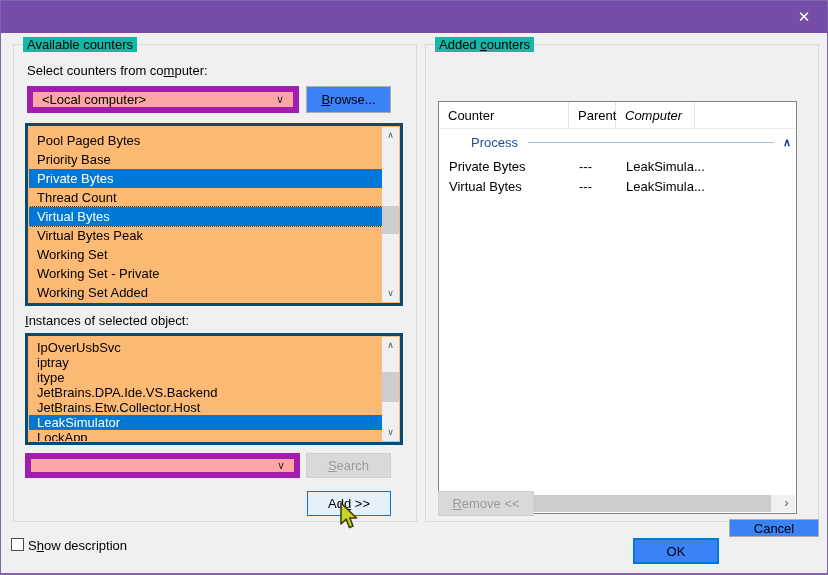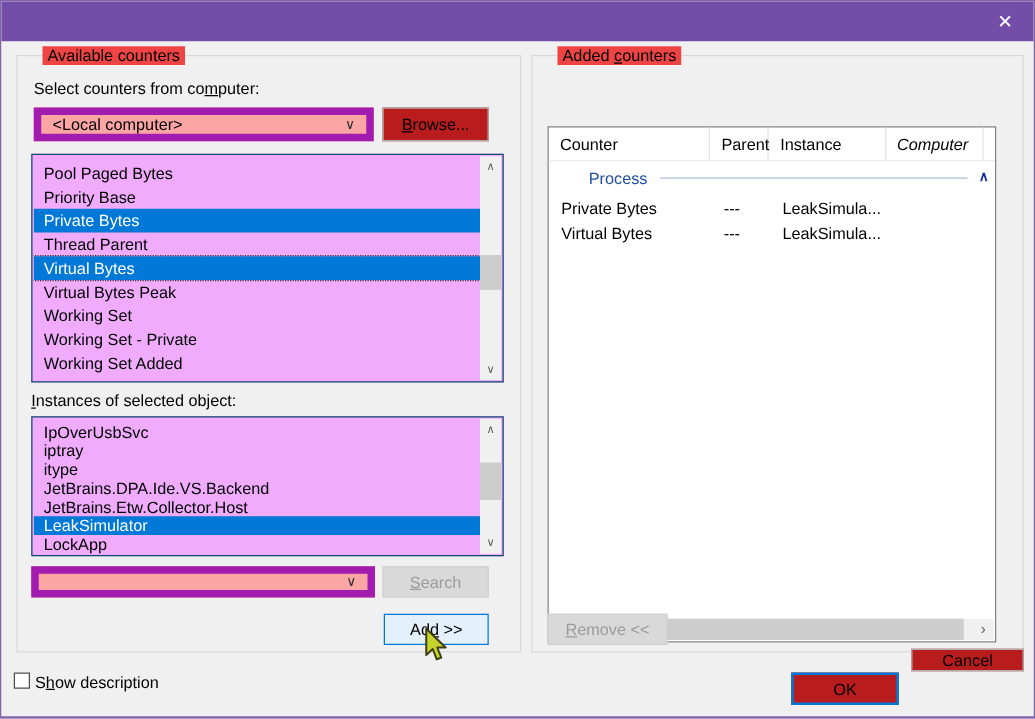--- a/index.html
+++ b/index.html
@@ -9,37 +9,37 @@
     background:#f0f0f0;
     border:1px solid #8264ab; border-bottom-width:2px;
     font-family:"Liberation Sans", sans-serif;
     font-size:13px; color:#000; overflow:hidden;
   }
   .titlebar { position:absolute; top:0; left:0; right:0; height:32px; background:#744da9; }
   .close-btn { position:absolute; top:0; right:0; width:46px; height:32px;
     display:flex; align-items:center; justify-content:center; color:#ffffff; font-size:15px; }
 
   .groupbox { position:absolute; border:1px solid #d9d9d9; }
-  .glabel { position:absolute; top:-8px; left:20px; background:#ef4444; padding:0 4px; white-space:nowrap;text-align:right; }
+  .glabel { position:absolute; top:-8px; left:9px; background:#14b8a6; padding:0 4px; white-space:nowrap;text-align:right; }
   .accel { text-decoration:underline; }
 
   .lbl { position:absolute; white-space:nowrap; }
 
   .combo { position:absolute; background:#fca5a5; border:6px solid #a21caf;
     display:flex; align-items:center; padding:0 9px; }
   .combo .chev { position:absolute; right:9px; top:50%; transform:translateY(-54%);
     color:#303030; font-size:11px; }
 
-  .btn { position:absolute; background:#b91c1c; border:1px solid #adadad;
+  .btn { position:absolute; background:#3b82f6; border:1px solid #adadad;
     display:flex; align-items:center; justify-content:center; white-space:nowrap; }
   .btn.disabled { background:#d9d9d9; border-color:#cfcfcf; color:#9b9b9b; }
   .btn.hovered-default { background:#e4f1fb; border-color:#0078d7; }
   .btn.default { border:2px solid #0078d7; }
 
-  .listbox { position:absolute; background:#f0abfc; border:1px solid #0c4a6e; overflow:hidden; }
+  .listbox { position:absolute; background:#fdba74; border:3px solid #0c4a6e; overflow:hidden; }
   .items { position:absolute; left:1px; top:1px; right:18px; bottom:1px; overflow:hidden; }
   .items.pad { padding-top:4px; }
   .item { white-space:nowrap; padding-left:8px; }
   .counters .item { height:19px; line-height:19px; }
   .instances .item { height:15px; line-height:15px; }
   .item.selected { background:#0078d7; color:#ffffff; }
   .item.focused { outline:1px dotted #3a3a3a; outline-offset:0px; }
 
   .vscroll { position:absolute; top:1px; right:1px; bottom:1px; width:17px; background:#f0f0f0; }
   .vscroll .arr { height:17px; line-height:16px; text-align:center; color:#5a5a5a; font-size:9px; }
@@ -96,21 +96,21 @@
 
   <div class="btn" style="left:305px; top:85px; width:85px; height:27px;">
     <span><span></span><span class="accel">B</span><span>rowse...</span></span>
   </div>
 
   <div class="listbox counters" style="left:24px; top:122px; width:378px; height:183px;">
     <div class="items pad" id="counters-items">
         <div class="item">Pool Paged Bytes</div>
         <div class="item">Priority Base</div>
         <div class="item selected">Private Bytes</div>
-        <div class="item">Thread Parent</div>
+        <div class="item">Thread Count</div>
         <div class="item selected focused">Virtual Bytes</div>
         <div class="item">Virtual Bytes Peak</div>
         <div class="item">Working Set</div>
         <div class="item">Working Set - Private</div>
         <div class="item">Working Set Added</div>
       </div>
     <div class="vscroll">
       <div class="arr">∧</div>
       <div class="thumb" style="top:79px; height:28px;"></div>
       <div class="arr bottom">∨</div>
@@ -158,21 +158,20 @@
   <div class="groupbox" style="left:424px; top:43px; width:394px; height:478px;">
     <span class="glabel">
       <span>Added </span><span class="accel">c</span><span>ounters</span>
     </span>
   </div>
 
   <div class="table" style="left:437px; top:68px; width:359px; height:413px;margin-top:32px;">
     <div class="thead" id="added-header">
         <div class="th c0">Counter</div>
         <div class="th c1">Parent</div>
-        <div class="th c2">Instance</div>
         <div class="th c3">Computer</div>
         <div class="th cfill"></div>
       </div>
     <div class="group-row">
       <span>Process</span>
       <span class="line"></span>
       <span class="collapse">∧</span>
     </div>
     <div class="rows" id="added-rows">
         <div class="trow">

